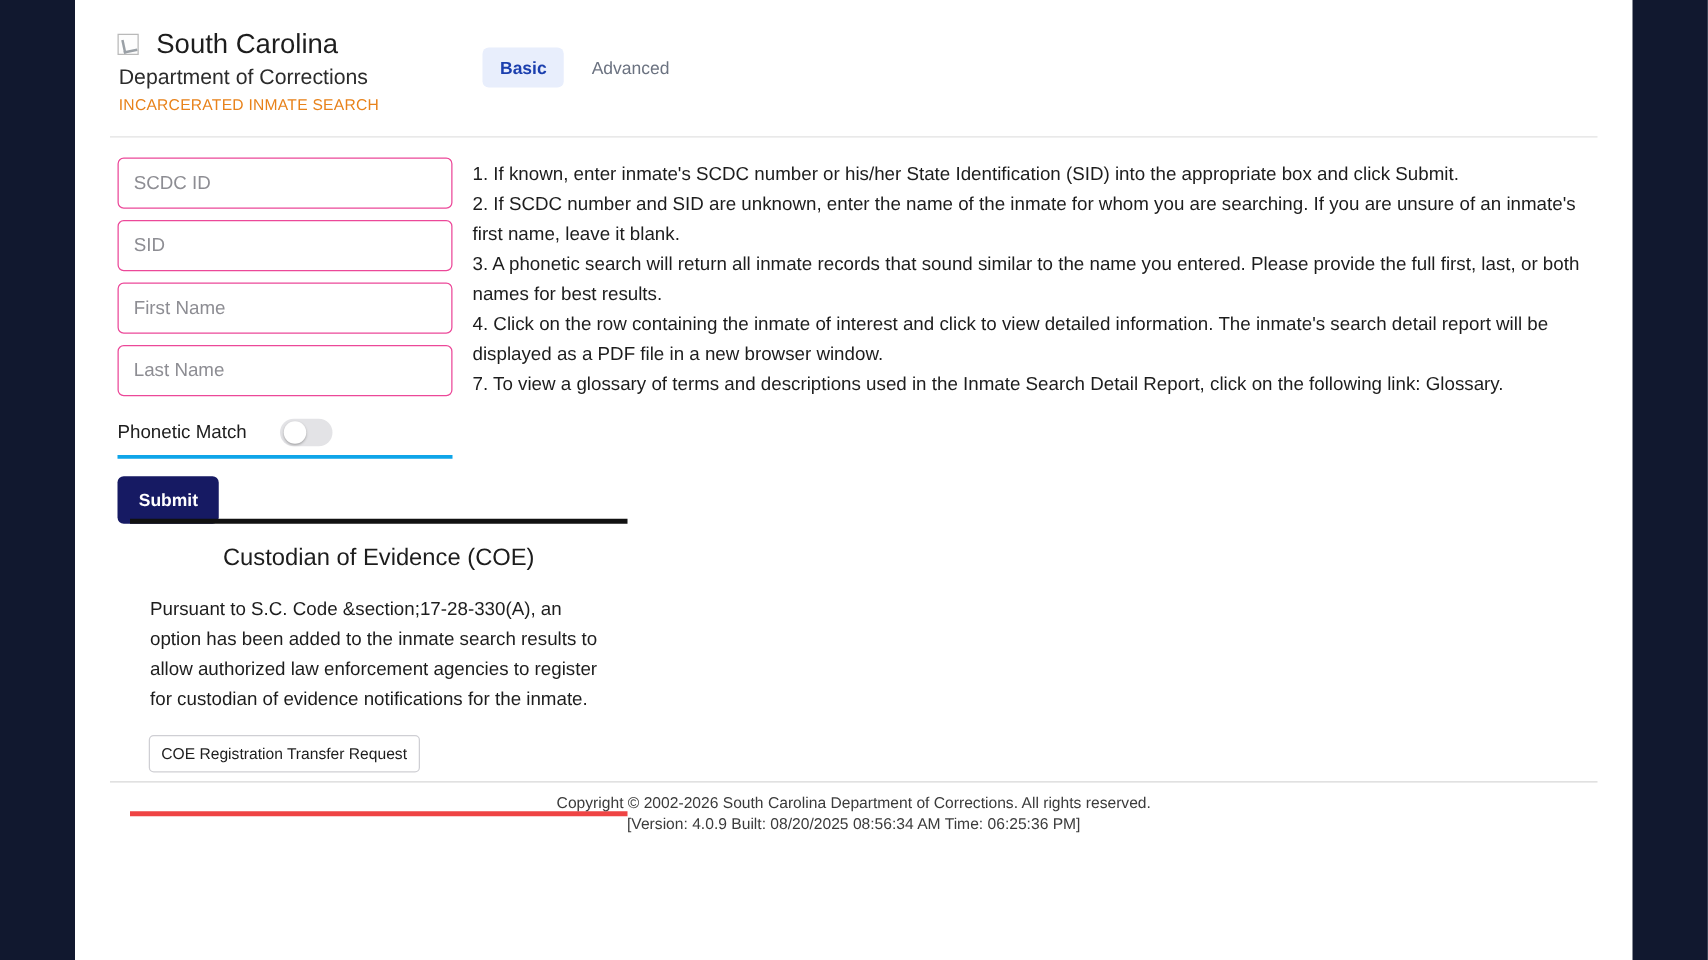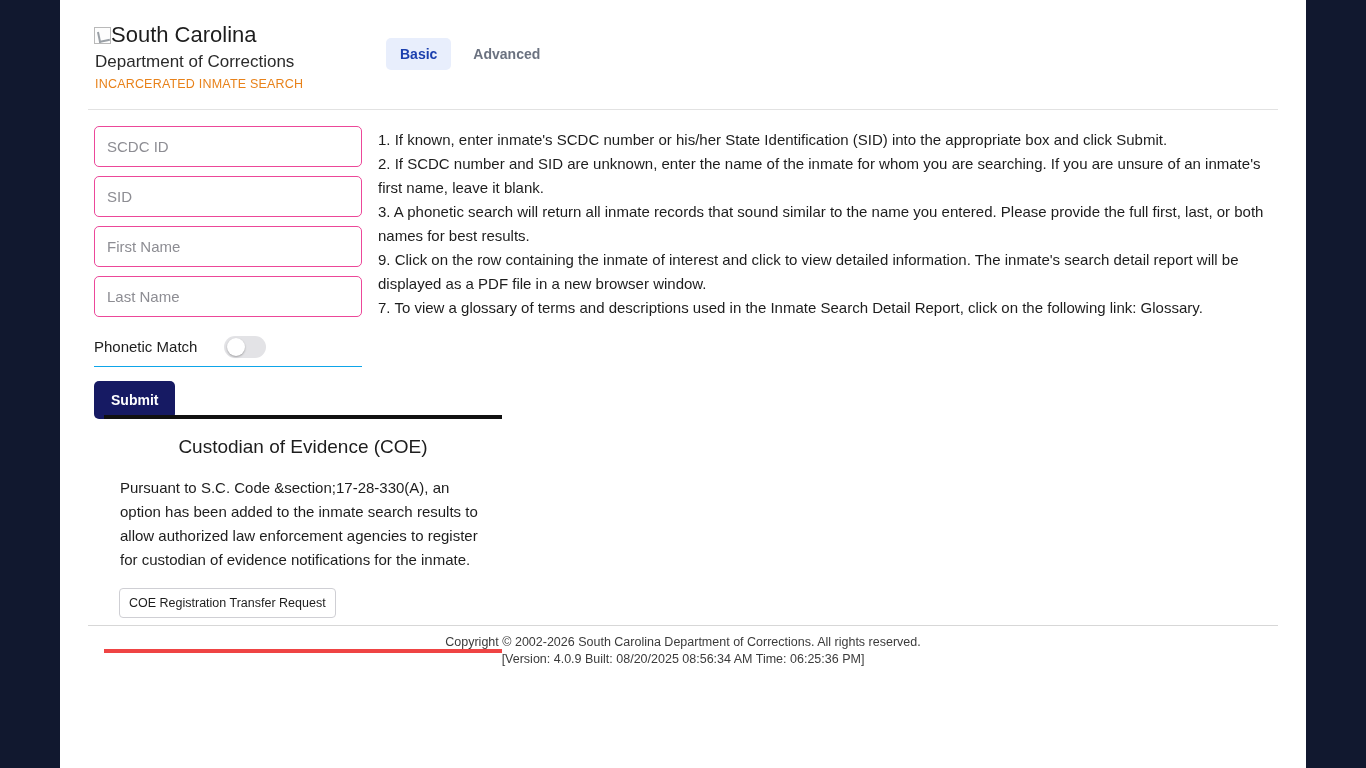--- a/index.html
+++ b/index.html
@@ -42,21 +42,21 @@
   }
   .brand {
     position: absolute;
     left: 6px;
     top: 22px;
     width: 300px;
   }
   .brand-line1 {
     display: flex;
     align-items: center;
-    gap: 0;
+    gap: 14px;
   }
   .broken-img {
     display: inline-block;
     width: 17px;
     height: 17px;
     border: 1px solid #b9b9b9;
     position: relative;
     background: #fdfdfd;
     flex: none;
   }
@@ -98,21 +98,20 @@
     gap: 8px;
   }
   .tab {
     font-size: 14px;
     padding: 8px 14px;
     border-radius: 5px;
     color: #6b7280;
     cursor: pointer;
     user-select: none;
     line-height: 16px;
-    font-weight: bold;
   }
   .tab.active {
     background: #e8eefc;
     color: #1b3fae;
     font-weight: 600;
   }
 
   
   .body {
     position: relative;
@@ -136,21 +135,21 @@
     outline: none;
     font-family: "Liberation Sans", sans-serif;
   }
   .field::placeholder { color: #8d8d93; }
 
   .phonetic-row {
     display: flex;
     align-items: center;
     width: 268px;
     height: 40px;
-    border-bottom: 1px solid #0ea5e9;
+    border-bottom: 3px solid #0ea5e9;
     margin-top: 1px;
   }
   .phonetic-label {
     font-size: 15px;
     color: #1d1d1d;
     flex: 1;
   }
   .switch {
     width: 42px;
     height: 22px;
@@ -292,21 +291,21 @@
             </span>
           </div>
 
           <button class="submit-btn">Submit</button>
         </div>
 
         <div class="instructions">
           <p>1. If known, enter inmate's SCDC number or his/her State Identification (SID) into the appropriate box and click Submit.</p>
           <p>2. If SCDC number and SID are unknown, enter the name of the inmate for whom you are searching. If you are unsure of an inmate's first name, leave it blank.</p>
           <p>3. A phonetic search will return all inmate records that sound similar to the name you entered. Please provide the full first, last, or both names for best results.</p>
-          <p>9. Click on the row containing the inmate of interest and click to view detailed information. The inmate's search detail report will be displayed as a PDF file in a new browser window.</p>
+          <p>4. Click on the row containing the inmate of interest and click to view detailed information. The inmate's search detail report will be displayed as a PDF file in a new browser window.</p>
           <p>7. To view a glossary of terms and descriptions used in the Inmate Search Detail Report, click on the following link: Glossary.</p>
         </div>
 
         <div class="coe">
           <div class="coe-title">Custodian of Evidence (COE)</div>
           <p class="coe-text">Pursuant to S.C. Code &amp;section;17-28-330(A), an option has been added to the inmate search results to allow authorized law enforcement agencies to register for custodian of evidence notifications for the inmate.</p>
           <div class="coe-buttons">
             <button class="coe-btn">COE Registration Transfer Request</button>
           </div>
         </div>

